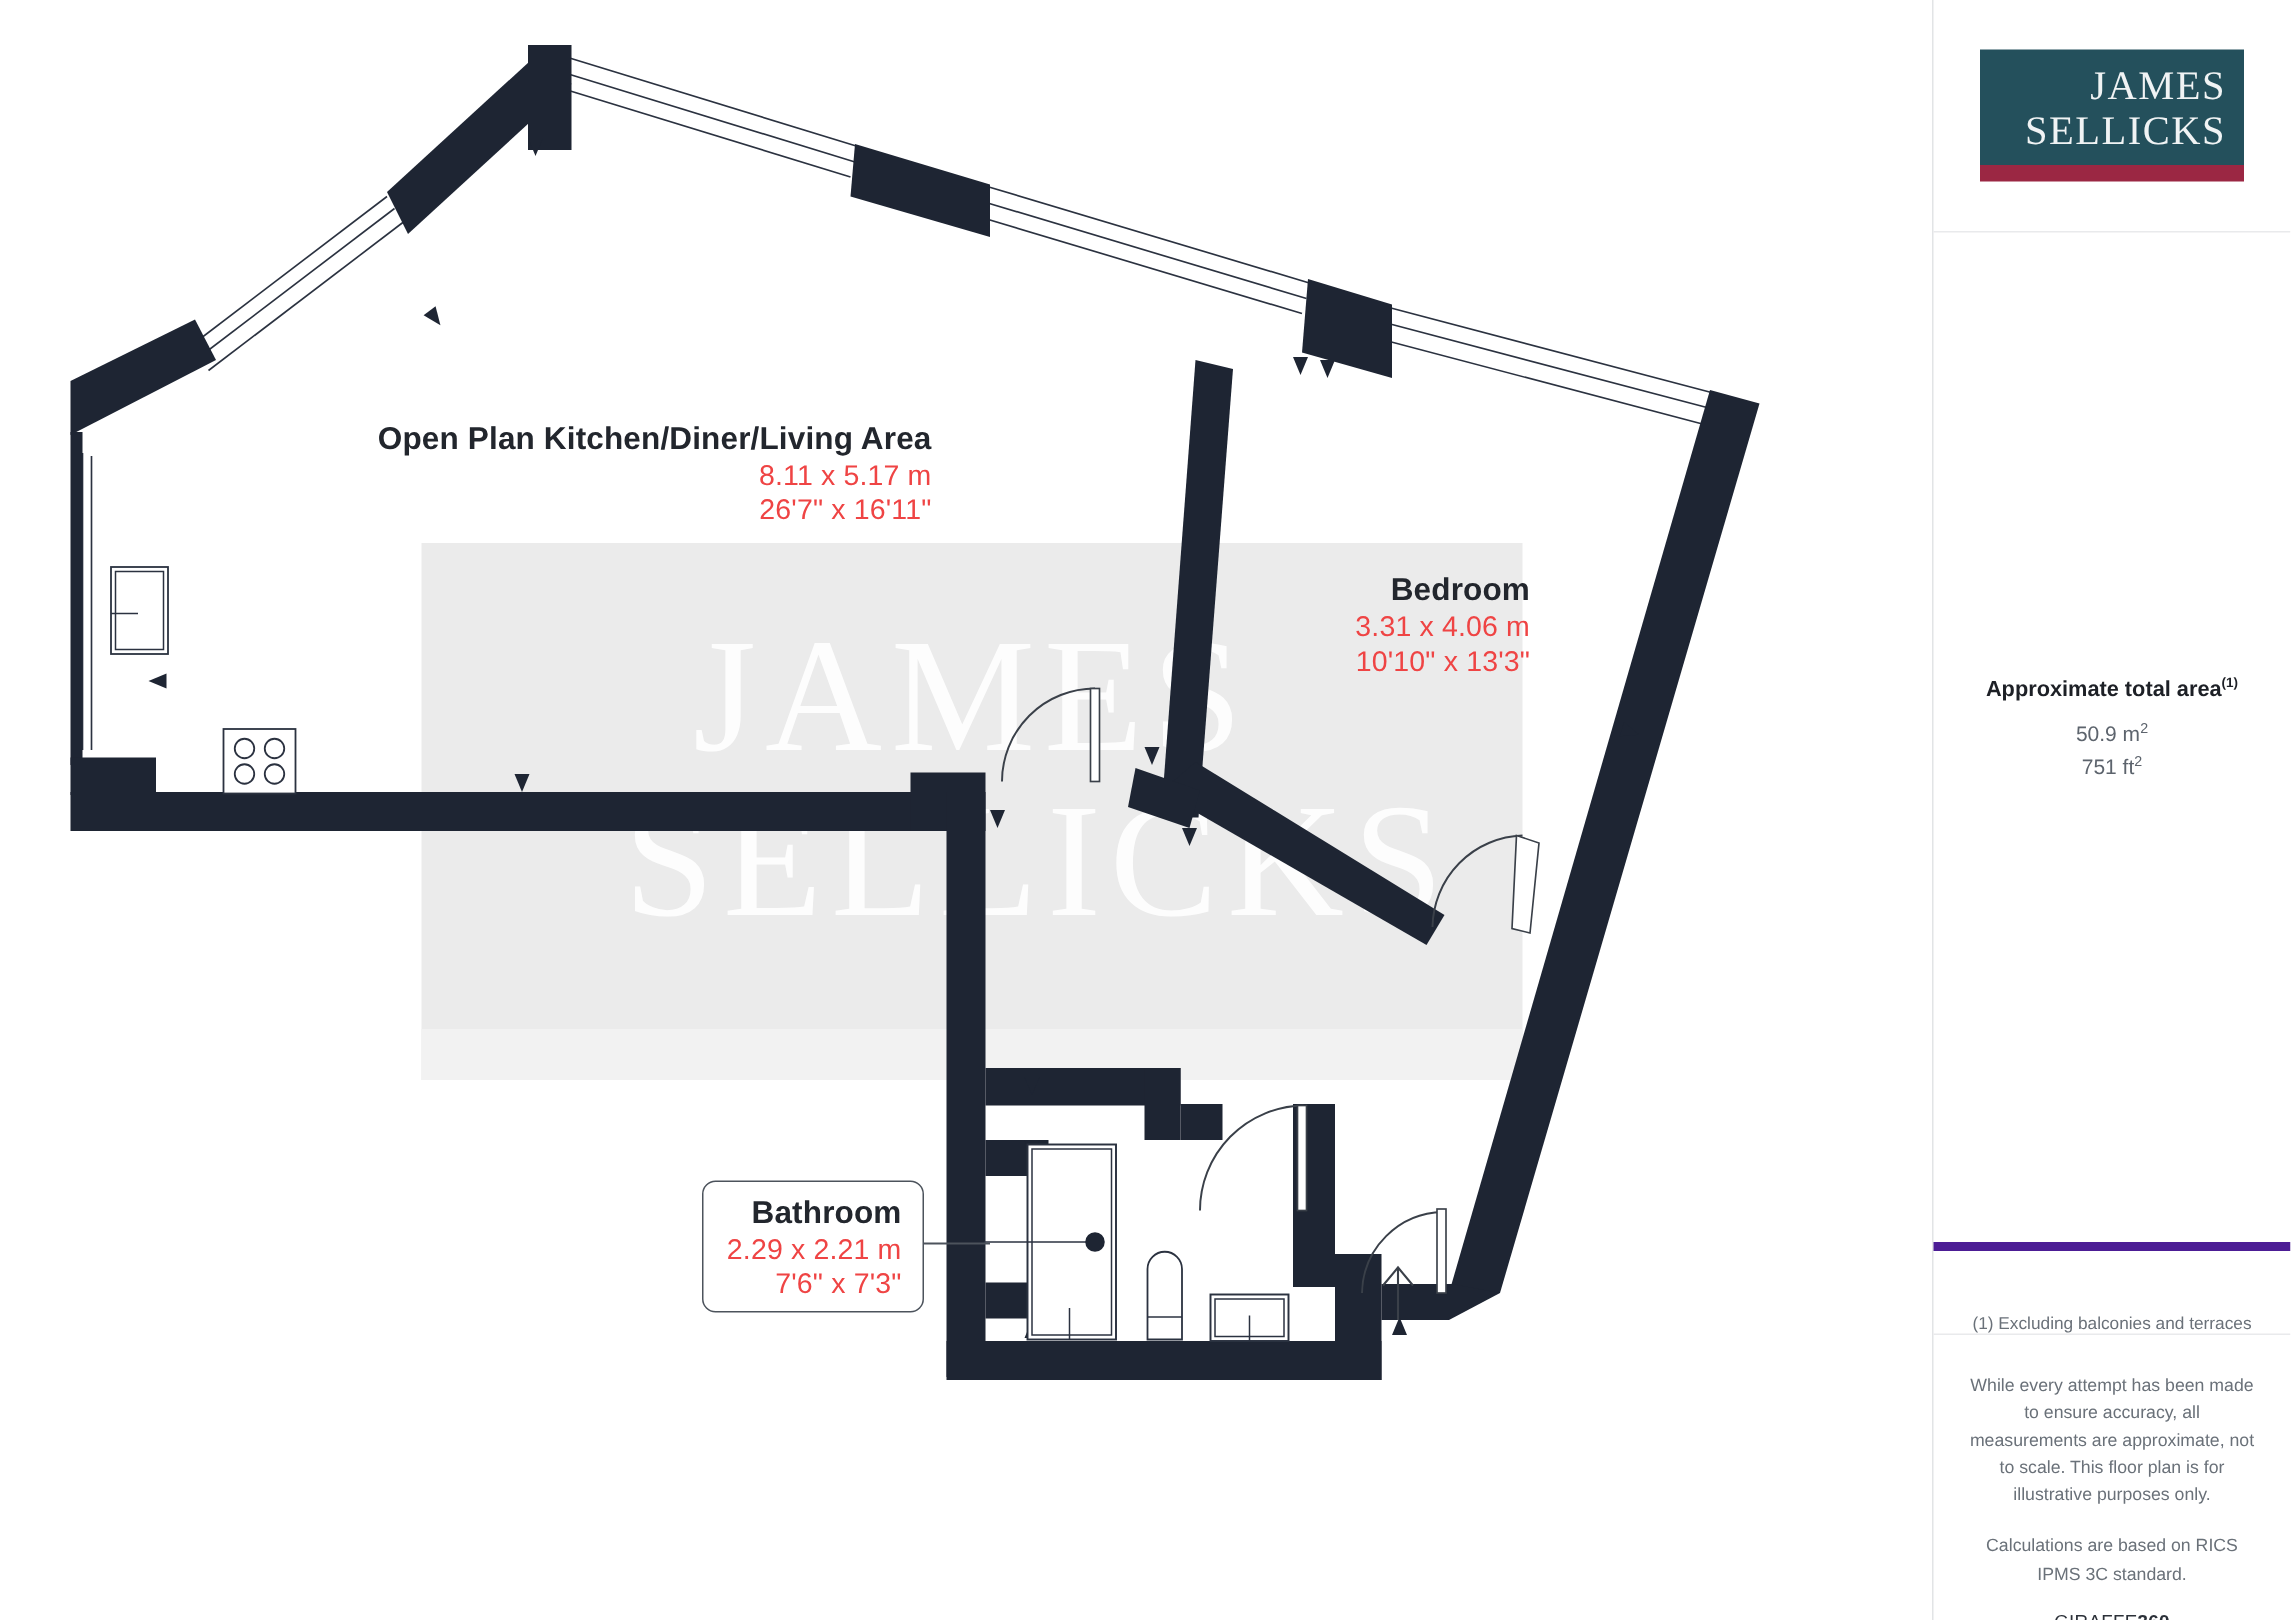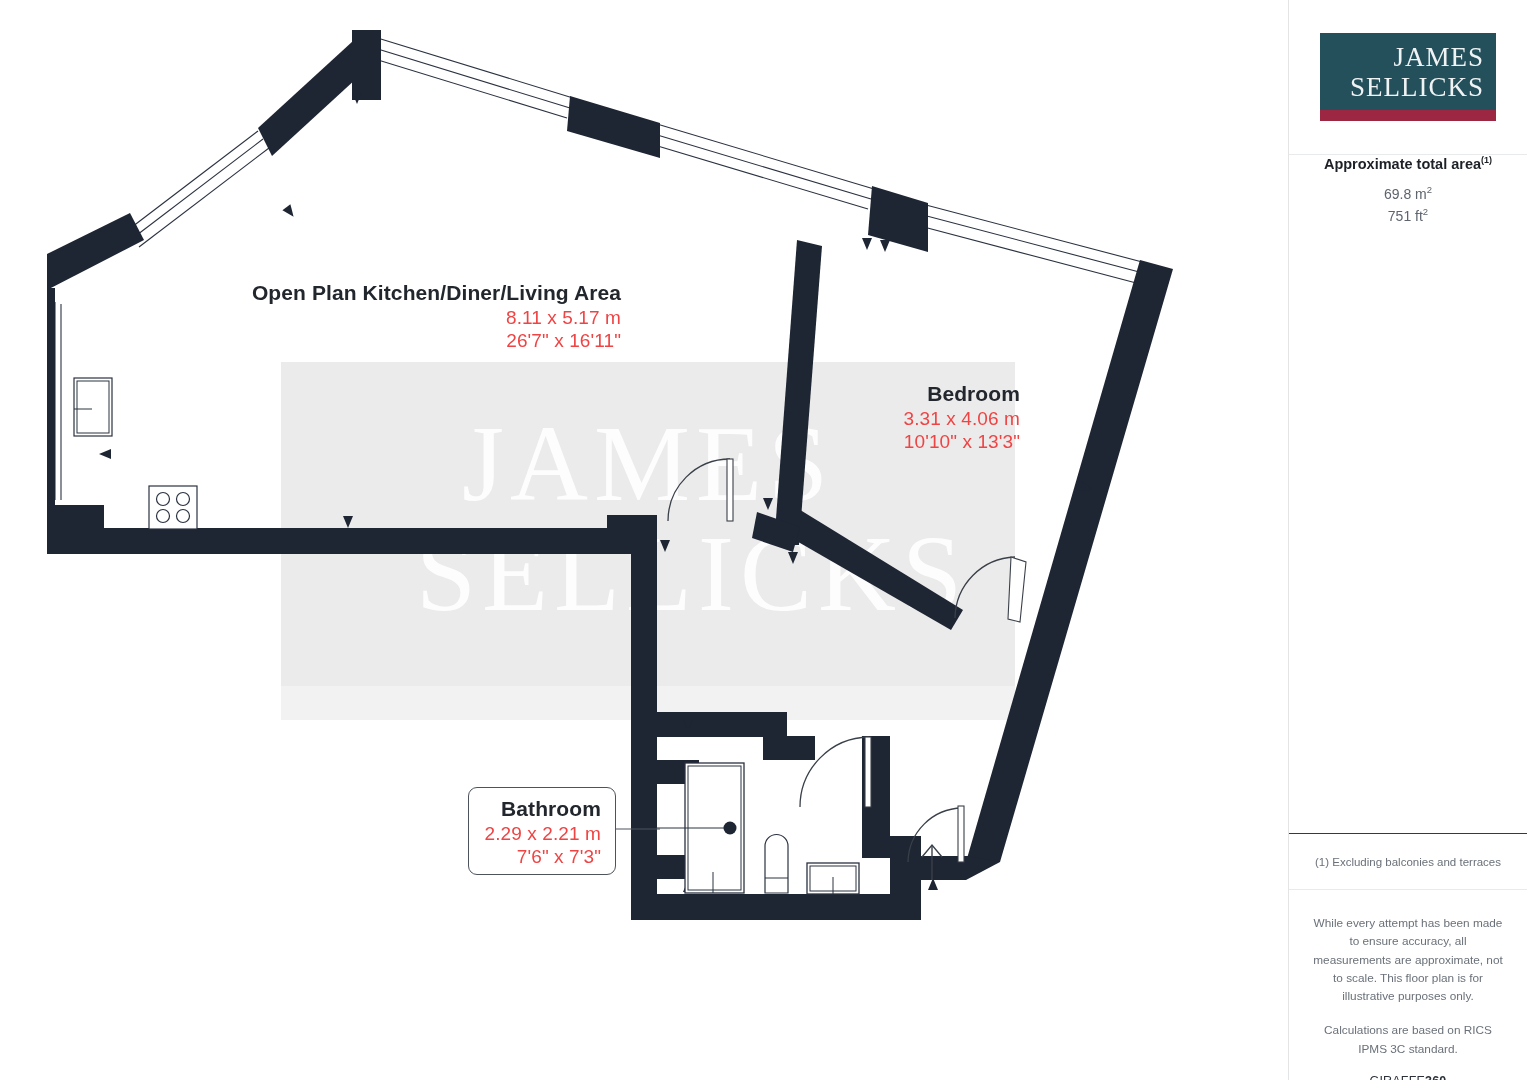--- a/index.html
+++ b/index.html
@@ -97,43 +97,43 @@
   .logo-bar {
     height: 11px;
     background: #9b2743;
   }
 
   #area-cell {
     flex: 1 1 auto;
     display: flex;
     flex-direction: column;
     align-items: center;
-    justify-content: flex-start;
-    border-bottom: 1px solid #4c1d95;
+    justify-content: center;
+    border-bottom: 6px solid #4c1d95;
     box-sizing: border-box;
     padding-bottom: 10px;
   }
   #area-title {
     font-size: 14.5px;
     font-weight: bold;
     color: #1d2026;
     margin-bottom: 11px;
   }
   #area-title sup { font-size: 9px; font-weight: bold; }
   .area-val {
     font-size: 14px;
     color: #5d646d;
     line-height: 1.55;
   }
   .area-val sup { font-size: 9.5px; }
 
   #footnote-cell {
     height: 56px;
     display: flex;
-    align-items: center;
+    align-items: flex-end;
     justify-content: center;
     border-bottom: 1px solid #e9eaec;
     box-sizing: border-box;
   }
   #footnote-cell .fn {
     font-size: 11.5px;
     color: #6a7179;
     text-align: center;
   }
 
@@ -349,21 +349,21 @@
         </div>
         <div class="logo-bar"></div>
       </div>
     </div>
 
     <div id="area-cell">
       <div id="area-title">
         <span>Approximate total area</span><sup>(1)</sup>
       </div>
       <div class="area-val">
-        <span>69.8 m</span><sup>2</sup>
+        <span>50.9 m</span><sup>2</sup>
       </div>
       <div class="area-val">
         <span>751 ft</span><sup>2</sup>
       </div>
     </div>
 
     <div id="footnote-cell">
       <div class="fn">(1) Excluding balconies and terraces</div>
     </div>
 

